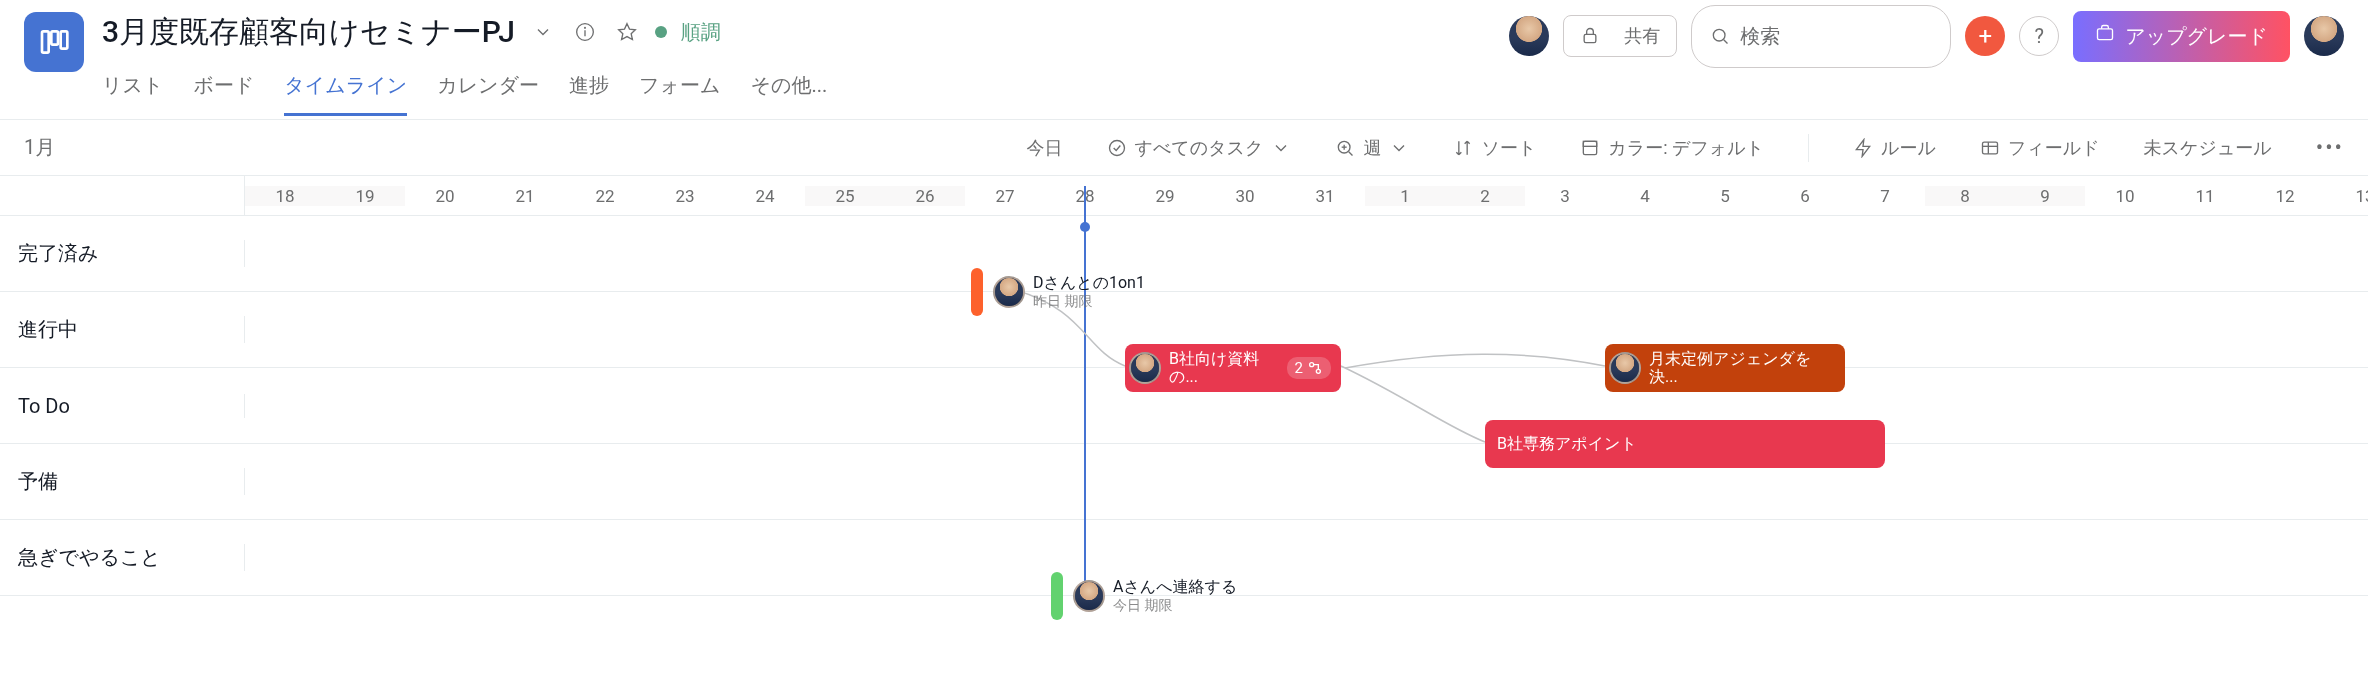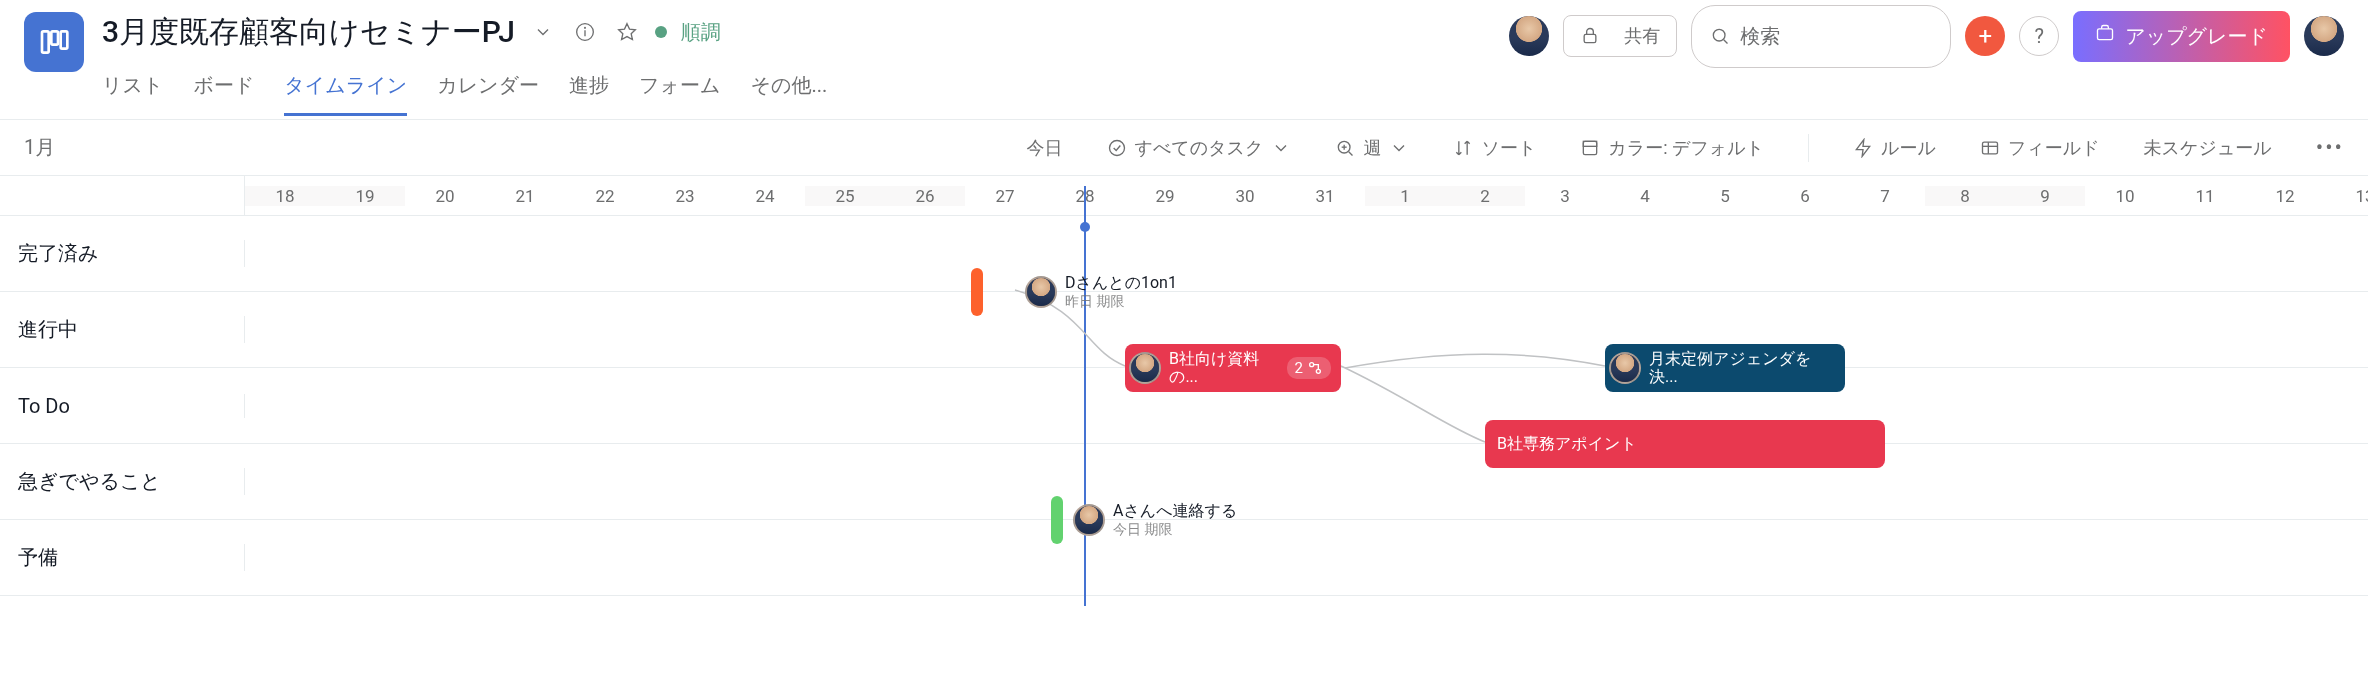--- a/index.html
+++ b/index.html
@@ -50,21 +50,21 @@
 .lane-label { width: 245px; flex-shrink: 0; border-right: 1px solid #e8ecee; display: flex; align-items: center; padding-left: 18px; font-size: 20px; color: #151b26; }
 .lane-canvas { flex: 1; position: relative; }
 .weekend-bg { position: absolute; top: 0; bottom: 0; background: #f9f8f8; }
 
 
 .task { position: absolute; height: 48px; border-radius: 8px; display: flex; align-items: center; padding: 0 10px 0 4px; top: 14px; cursor: pointer; z-index: 10; }
 .task .avatar-sm { flex-shrink: 0; margin-right: 8px; border: 2px solid rgba(255,255,255,0.4); }
 .task-text { font-size: 16px; line-height: 18px; overflow: hidden; }
 .task-sub { font-size: 14px; opacity: 0.8; }
 .task.red { background: #e8384f; color: #fff; }
-.task.orange { background: #0c4a6e; color: #fff; }
+.task.orange { background: #c2410c; color: #fff; }
 .task.green { background: #62d26f; color: #fff; }
 .task.plain { background: transparent; color: #151b26; }
 .task.plain .task-text { color: #151b26; }
 .task.plain .task-sub { color: #6d6e6f; }
 .milestone-bar { position: absolute; width: 12px; height: 48px; border-radius: 6px; top: 14px; z-index: 10; }
 .subtask-pill { display: flex; align-items: center; gap: 4px; background: rgba(255,255,255,0.2); border-radius: 10px; padding: 2px 8px; margin-left: auto; font-size: 15px; }
 
 
 .dep-svg { position: absolute; top: 0; left: 0; pointer-events: none; z-index: 7; overflow: visible; }
 
@@ -249,21 +249,21 @@
         <div class="lane-canvas">
           <div class="weekend-bg" style="left: 0px; width: 80px;"></div>
           <div class="weekend-bg" style="left: 80px; width: 80px;"></div>
           <div class="weekend-bg" style="left: 560px; width: 80px;"></div>
           <div class="weekend-bg" style="left: 640px; width: 80px;"></div>
           <div class="weekend-bg" style="left: 1120px; width: 80px;"></div>
           <div class="weekend-bg" style="left: 1200px; width: 80px;"></div>
           <div class="weekend-bg" style="left: 1680px; width: 80px;"></div>
           <div class="weekend-bg" style="left: 1760px; width: 80px;"></div>
           <div class="milestone-bar" style="left: 726px; background: rgb(253, 97, 44);"></div>
-          <div class="task plain" style="left: 776px; width: 260px;">
+          <div class="task plain" style="left: 744px; width: 260px;">
             <div class="avatar avatar-sm">
               <div class="avatar-face"></div>
             </div>
             <div class="task-text">
               <div>Dさんとの1on1</div>
               <div class="task-sub">昨日 期限</div>
             </div>
           </div>
         </div>
       </div>
@@ -314,20 +314,33 @@
           <div class="weekend-bg" style="left: 1760px; width: 80px;"></div>
           <svg class="dep-svg" width="2000" height="200">
             <path d="M 1096 -40 C 1160 -10 1200 20 1240 36" stroke="#c0c2c4" fill="none" stroke-width="1.5"></path>
           </svg>
           <div class="task red" style="left: 1240px; width: 400px;">
             <div class="task-text" style="margin-left: 8px;">B社専務アポイント</div>
           </div>
         </div>
       </div>
       <div class="lane">
+        <div class="lane-label">予備</div>
+        <div class="lane-canvas">
+          <div class="weekend-bg" style="left: 0px; width: 80px;"></div>
+          <div class="weekend-bg" style="left: 80px; width: 80px;"></div>
+          <div class="weekend-bg" style="left: 560px; width: 80px;"></div>
+          <div class="weekend-bg" style="left: 640px; width: 80px;"></div>
+          <div class="weekend-bg" style="left: 1120px; width: 80px;"></div>
+          <div class="weekend-bg" style="left: 1200px; width: 80px;"></div>
+          <div class="weekend-bg" style="left: 1680px; width: 80px;"></div>
+          <div class="weekend-bg" style="left: 1760px; width: 80px;"></div>
+        </div>
+      </div>
+      <div class="lane">
         <div class="lane-label">急ぎでやること</div>
         <div class="lane-canvas">
           <div class="weekend-bg" style="left: 0px; width: 80px;"></div>
           <div class="weekend-bg" style="left: 80px; width: 80px;"></div>
           <div class="weekend-bg" style="left: 560px; width: 80px;"></div>
           <div class="weekend-bg" style="left: 640px; width: 80px;"></div>
           <div class="weekend-bg" style="left: 1120px; width: 80px;"></div>
           <div class="weekend-bg" style="left: 1200px; width: 80px;"></div>
           <div class="weekend-bg" style="left: 1680px; width: 80px;"></div>
           <div class="weekend-bg" style="left: 1760px; width: 80px;"></div>
@@ -336,27 +349,14 @@
             <div class="avatar avatar-sm">
               <div class="avatar-face"></div>
             </div>
             <div class="task-text">
               <div>Aさんへ連絡する</div>
               <div class="task-sub">今日 期限</div>
             </div>
           </div>
         </div>
       </div>
-      <div class="lane">
-        <div class="lane-label">予備</div>
-        <div class="lane-canvas">
-          <div class="weekend-bg" style="left: 0px; width: 80px;"></div>
-          <div class="weekend-bg" style="left: 80px; width: 80px;"></div>
-          <div class="weekend-bg" style="left: 560px; width: 80px;"></div>
-          <div class="weekend-bg" style="left: 640px; width: 80px;"></div>
-          <div class="weekend-bg" style="left: 1120px; width: 80px;"></div>
-          <div class="weekend-bg" style="left: 1200px; width: 80px;"></div>
-          <div class="weekend-bg" style="left: 1680px; width: 80px;"></div>
-          <div class="weekend-bg" style="left: 1760px; width: 80px;"></div>
-        </div>
-      </div>
     </div>
 </div>
 
 </body></html>

